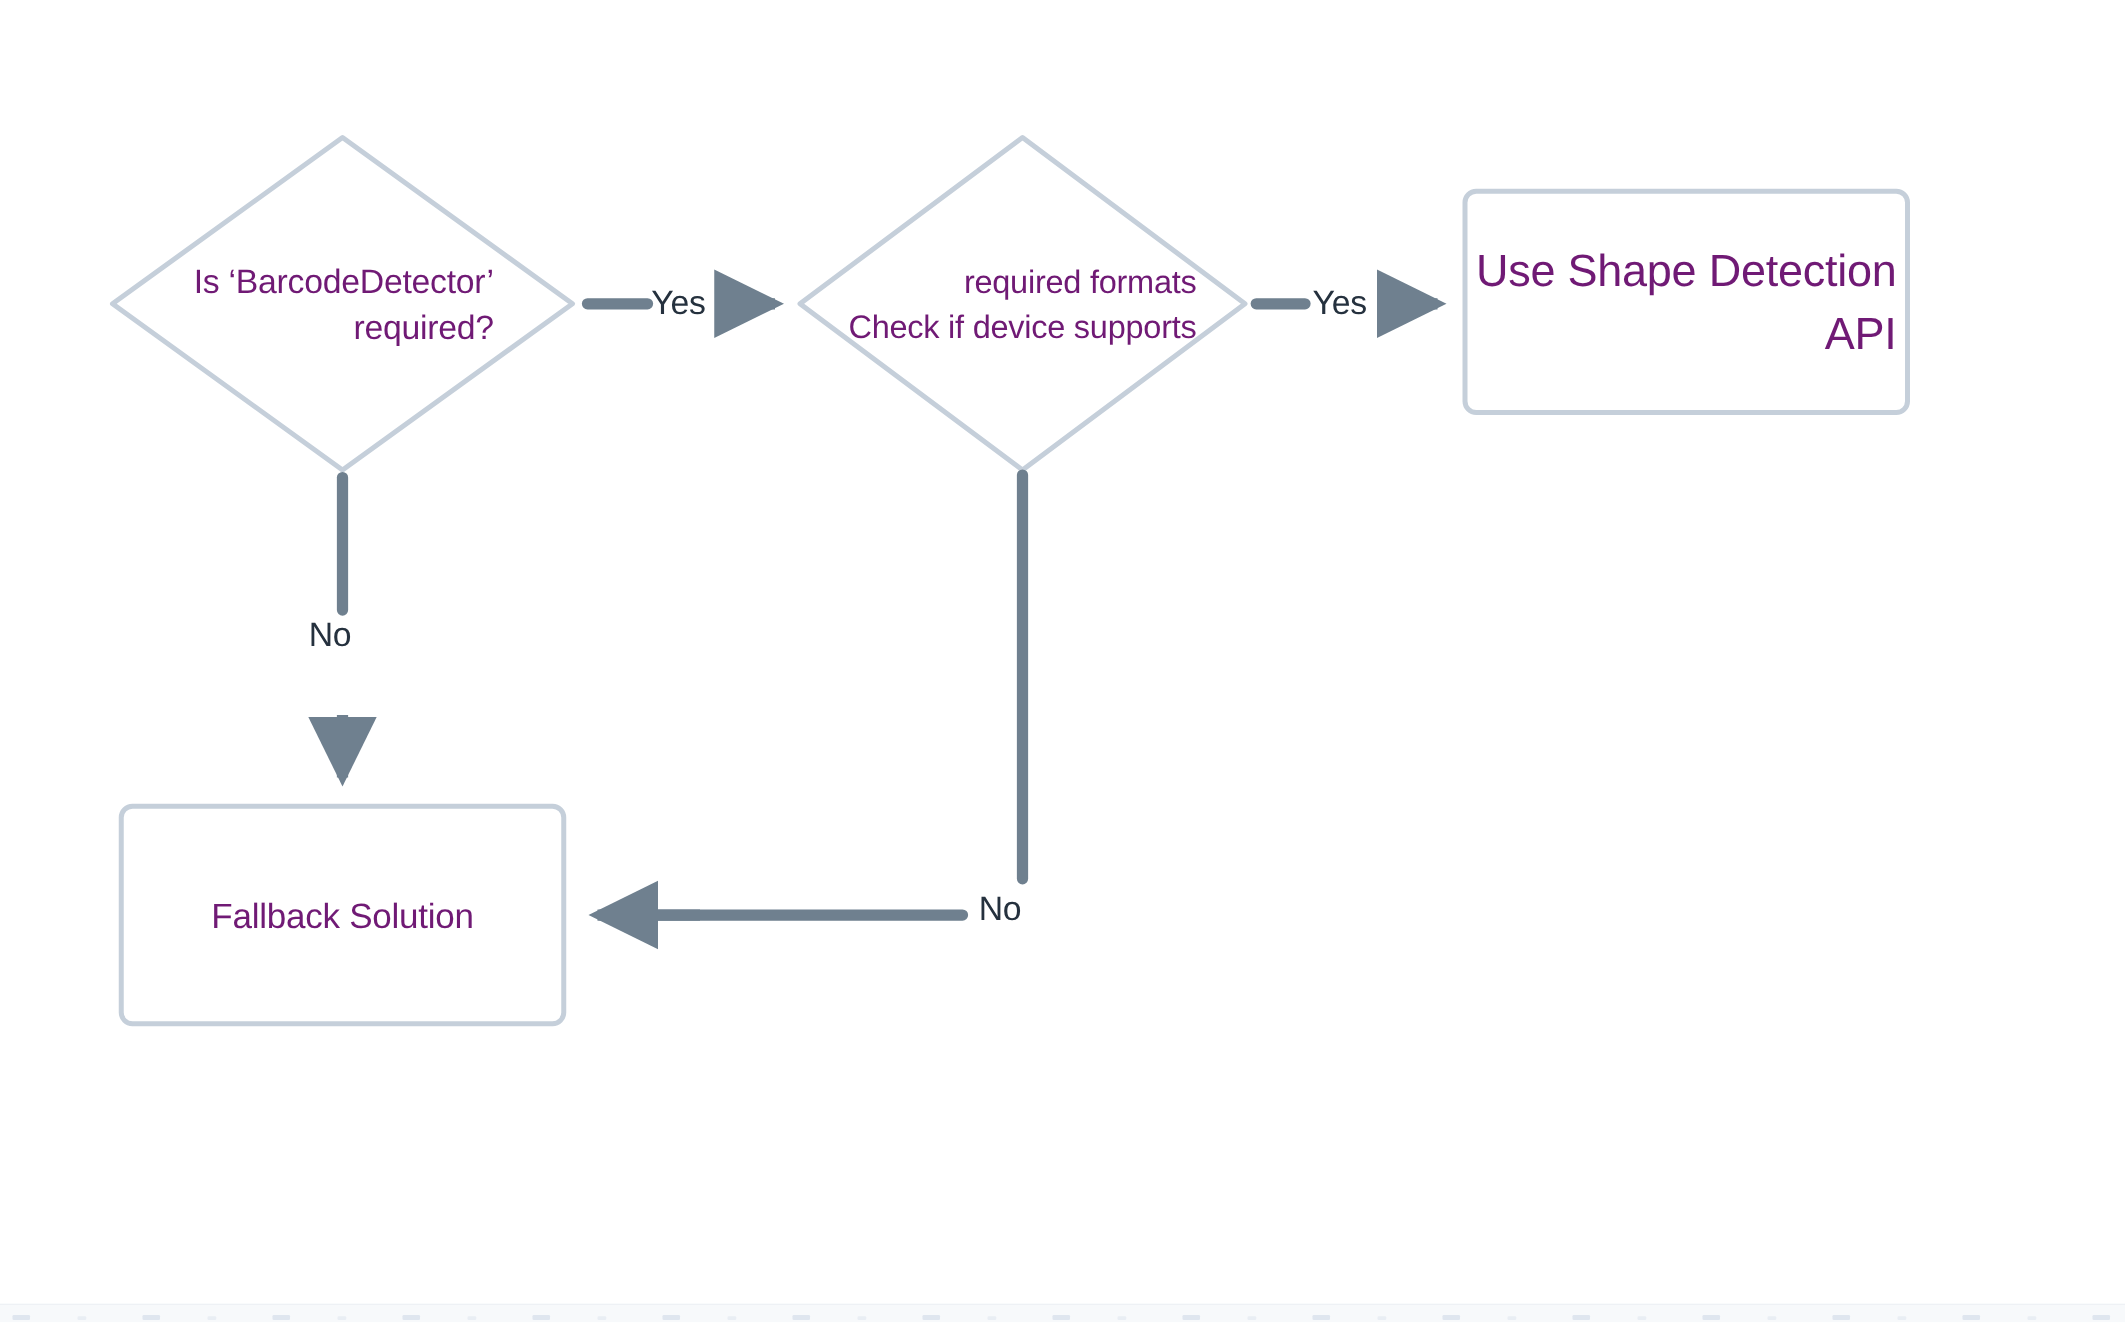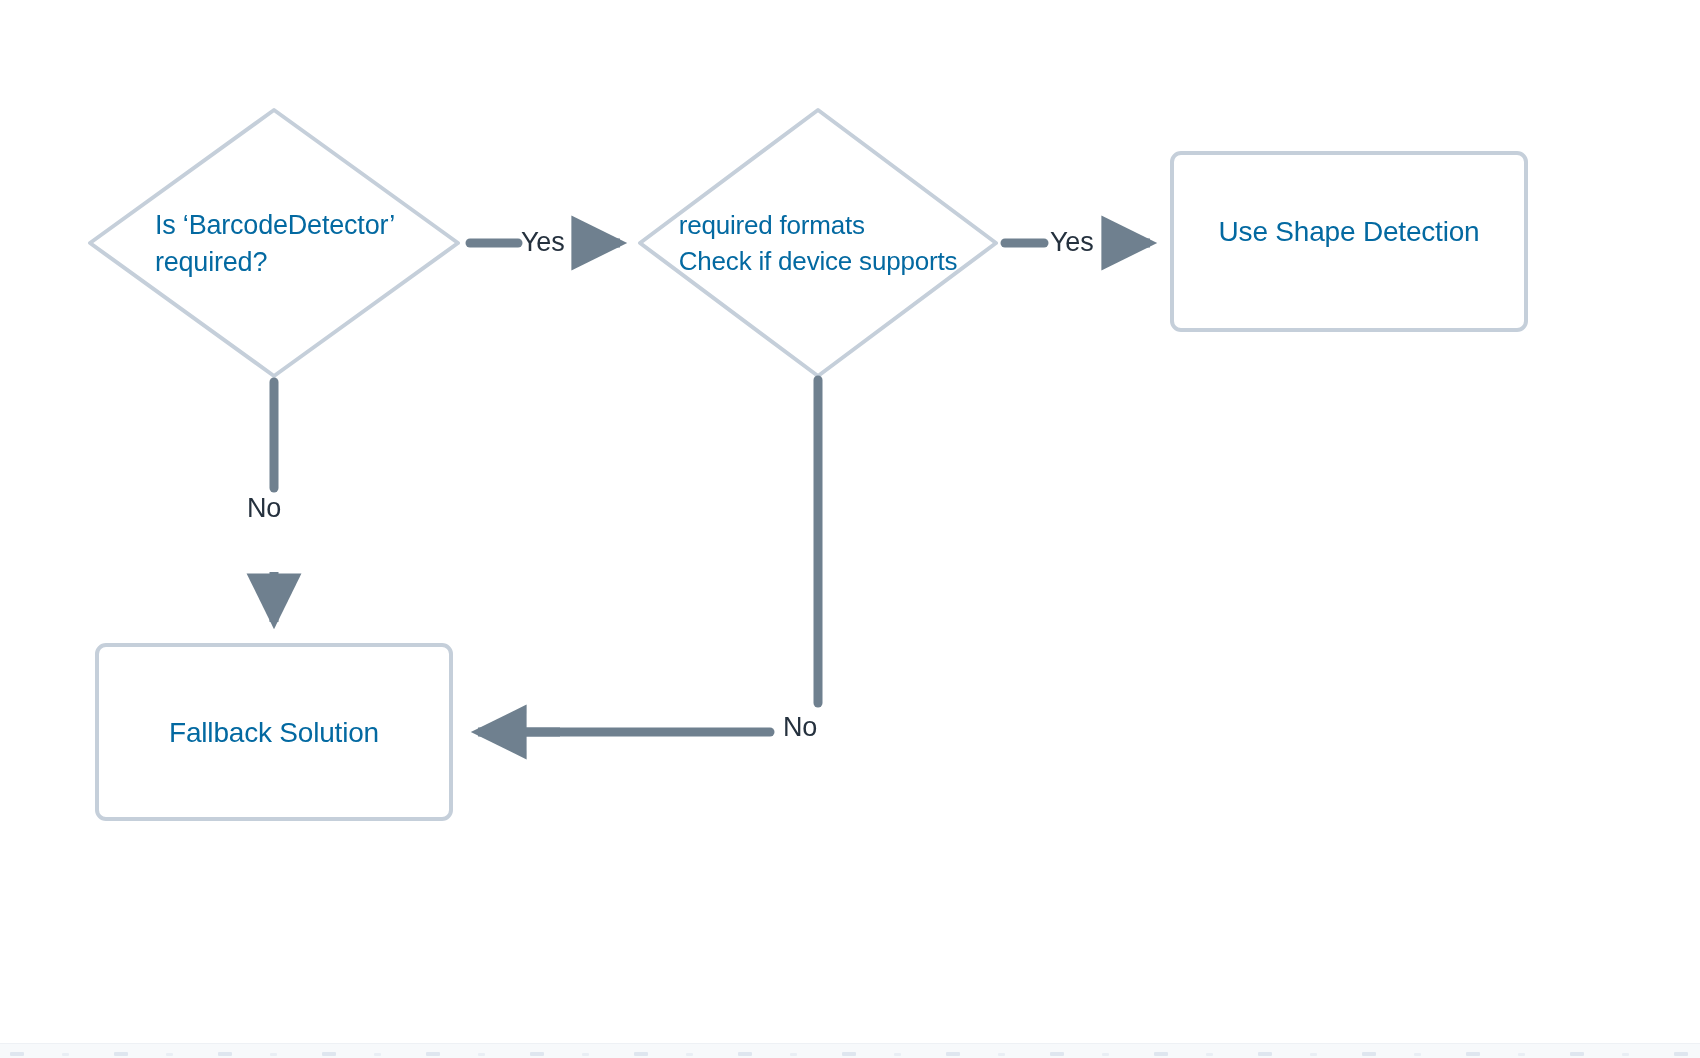--- a/index.html
+++ b/index.html
@@ -22,22 +22,22 @@
     left: 0;
     top: 0;
     width: 1700px;
     height: 1058px;
   }
   .node-label {
     position: absolute;
     display: flex;
     align-items: center;
     justify-content: center;
-    text-align: left;
-    color: #0369a1;
+    text-align: right;
+    color: #701a75;
     font-size: 27px;
     line-height: 1.38;
     font-family: "Liberation Sans", "DejaVu Sans", sans-serif;
     letter-spacing: -0.2px;
     pointer-events: none;
   }
   .edge-label {
     position: absolute;
     color: #25313e;
     font-size: 27px;
@@ -127,23 +127,24 @@
     </div>
   </div>
 
   <div class="node-label" style="left:648px; top:188px; width:340px; height:112px; font-size:26px;">
     <div>
       <div>required formats</div>
       <div>Check if device supports</div>
     </div>
   </div>
 
-  <div class="node-label" style="left:1180px; top:180px; width:338px; height:104px; font-size:28px;">
+  <div class="node-label" style="left:1180px; top:190px; width:338px; height:104px; font-size:36px;">
     <div>
       <div>Use Shape Detection</div>
+      <div>API</div>
     </div>
   </div>
 
   <div class="node-label" style="left:105px; top:705px; width:338px; height:56px; font-size:28px;">
     <div>
       <div>Fallback Solution</div>
     </div>
   </div>
 
   <div class="edge-label" style="left:521px; top:229px; width:62px;">Yes</div>

